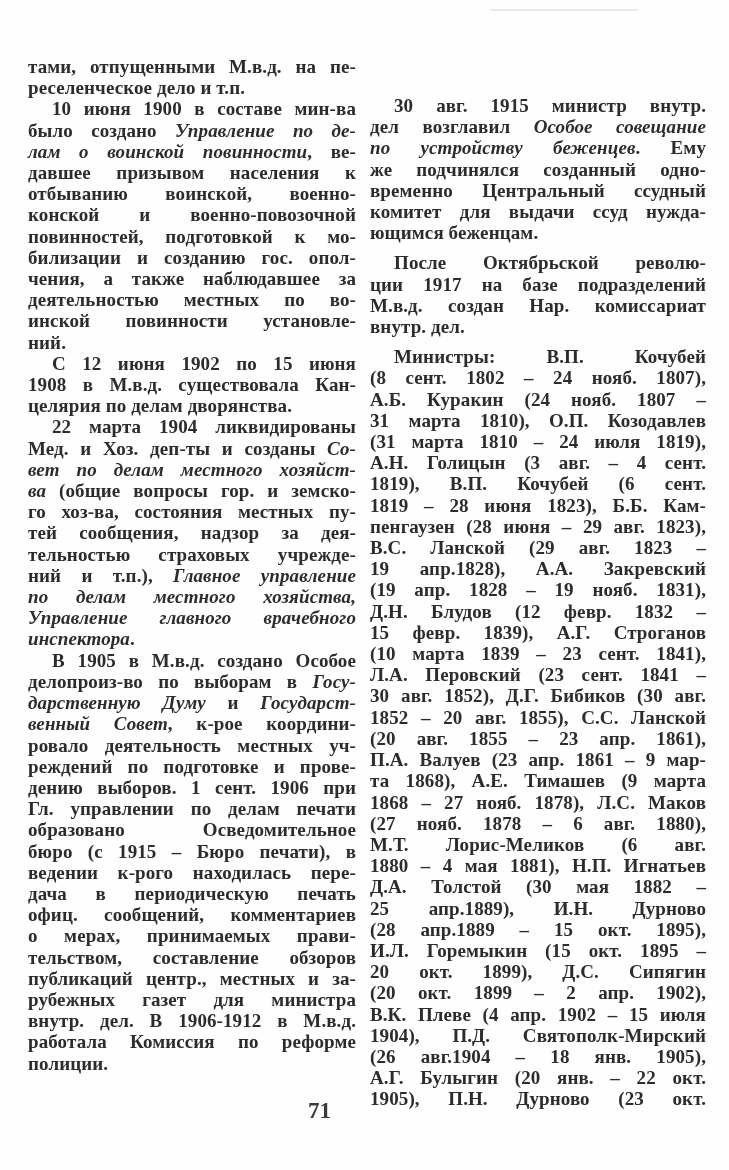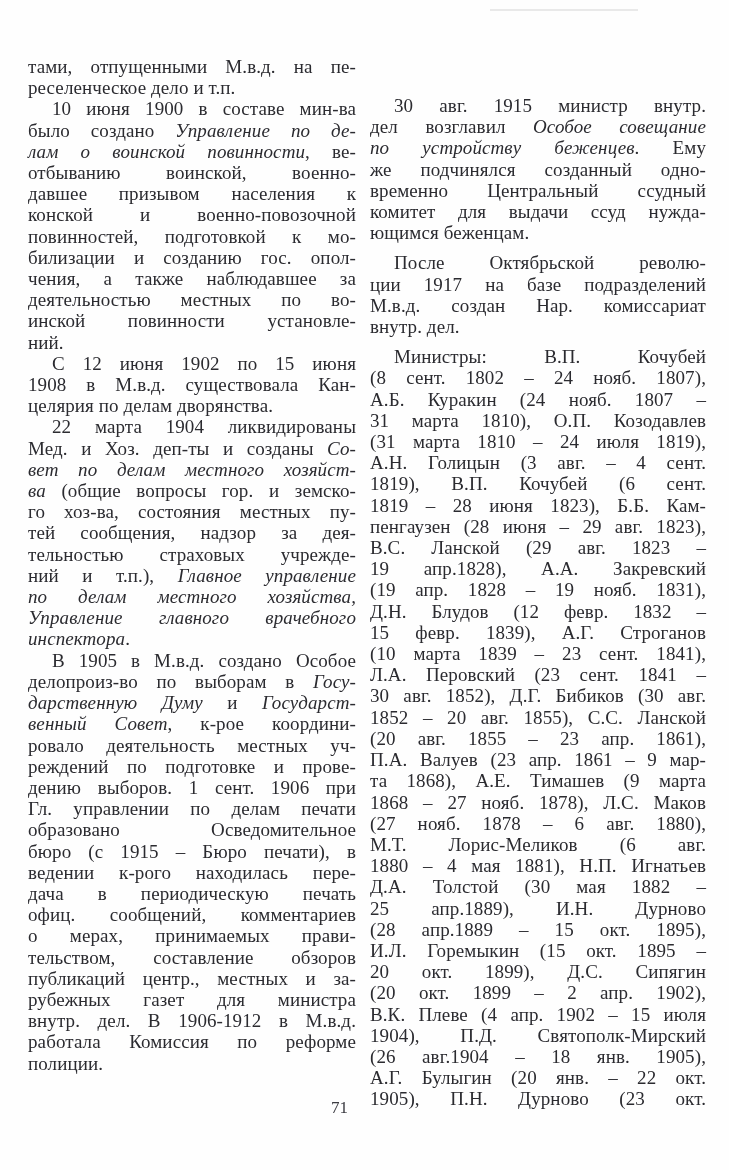--- a/index.html
+++ b/index.html
@@ -3,20 +3,21 @@
 <meta charset="utf-8">
 <style>
   html,body{margin:0;padding:0;background:#ffffff;}
   .page{
     position:relative;
     width:729px;height:1170px;
     background:#fefefe;
     font-family:"Liberation Serif","DejaVu Serif",serif;
     color:#2b2b30;
     overflow:hidden;
+    font-weight:bold;
   }
   .scan-rule{
     position:absolute;
     left:490px;top:9px;width:148px;height:2px;
     background:#e9e9e9;
   }
   .columns{
     position:absolute;
     left:28px;top:56px;
     display:flex;
@@ -33,39 +34,39 @@
     -moz-text-align-last:justify;
     letter-spacing:0.1px;
   }
   .line.end{text-align-last:left;-moz-text-align-last:left;}
   .line.indent{text-indent:24px;}
   .line.gap{margin-top:9px;}
   .it{font-style:italic;}
   .page-number{
     position:absolute;
     left:308px;top:1098px;width:40px;
-    text-align:right;
-    font-size:17px;
+    text-align:left;
+    font-size:23px;
     color:#3a3a40;
   }
 </style>
 </head>
 <body>
 
 <div class="page">
   <div class="scan-rule"></div>
   <div class="columns">
     <div class="col col-left">
         <div class="line"><span>тами, отпущенными М.в.д. на пе-</span></div>
         <div class="line end"><span>реселенческое дело и т.п.</span></div>
         <div class="line indent"><span>10 июня 1900 в составе мин-ва</span></div>
         <div class="line"><span>было создано </span><span class="it">Управление по де-</span></div>
         <div class="line"><span class="it">лам о воинской повинности</span><span>, ве-</span></div>
+        <div class="line"><span>давшее призывом населения к</span></div>
         <div class="line"><span>отбыванию воинской, военно-</span></div>
-        <div class="line"><span>давшее призывом населения к</span></div>
         <div class="line"><span>конской и военно-повозочной</span></div>
         <div class="line"><span>повинностей, подготовкой к мо-</span></div>
         <div class="line"><span>билизации и созданию гос. опол-</span></div>
         <div class="line"><span>чения, а также наблюдавшее за</span></div>
         <div class="line"><span>деятельностью местных по во-</span></div>
         <div class="line"><span>инской повинности установле-</span></div>
         <div class="line end"><span>ний.</span></div>
         <div class="line indent"><span>С 12 июня 1902 по 15 июня</span></div>
         <div class="line"><span>1908 в М.в.д. существовала Кан-</span></div>
         <div class="line end"><span>целярия по делам дворянства.</span></div>

